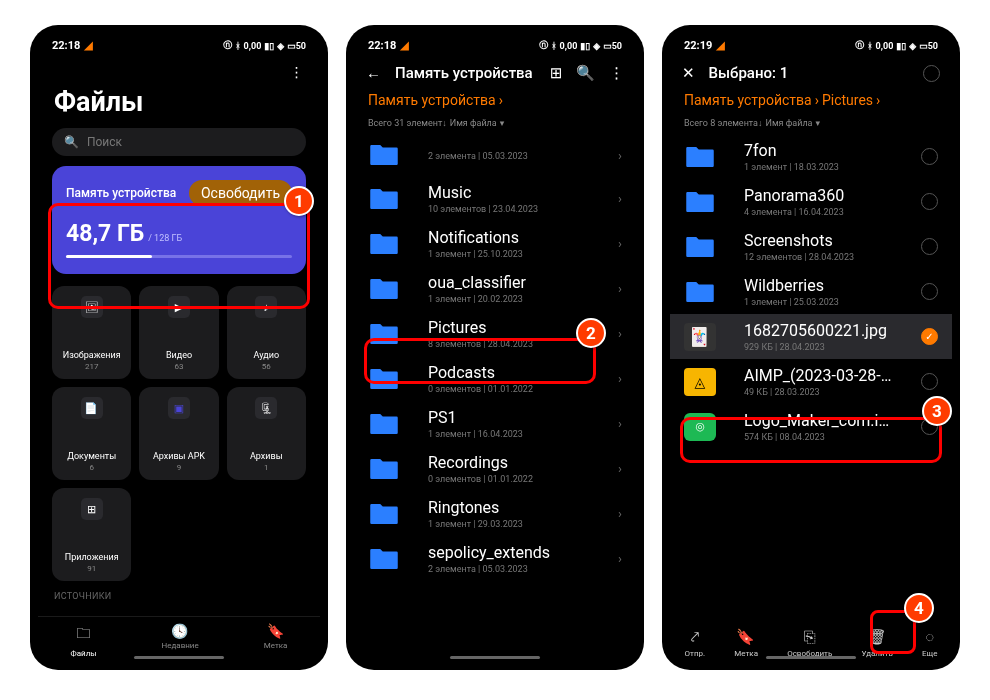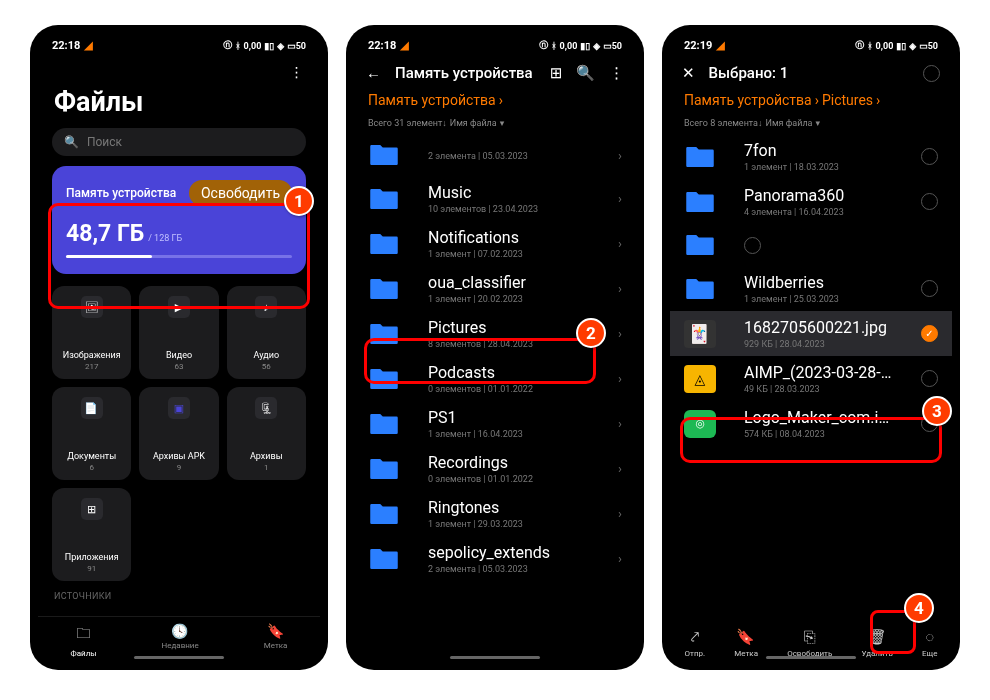--- a/index.html
+++ b/index.html
@@ -218,21 +218,21 @@
     <span class="chev">›</span>
         </div>
         <div class="fitem">
           <div class="ficon folder">
             <svg class="folder-svg" viewBox="0 0 24 20">
               <path fill="#2b7fff" d="M2 2h7l2 2h11a1 1 0 011 1v12a1 1 0 01-1 1H2a1 1 0 01-1-1V3a1 1 0 011-1z"></path>
             </svg>
           </div>
     <div class="finfo">
       <div class="fname">Notifications</div>
-      <div class="fmeta">1 элемент  |  07.02.2023</div>
+      <div class="fmeta">1 элемент  |  25.10.2023</div>
     </div>
     <span class="chev">›</span>
         </div>
         <div class="fitem">
           <div class="ficon folder">
             <svg class="folder-svg" viewBox="0 0 24 20">
               <path fill="#2b7fff" d="M2 2h7l2 2h11a1 1 0 011 1v12a1 1 0 01-1 1H2a1 1 0 01-1-1V3a1 1 0 011-1z"></path>
             </svg>
           </div>
     <div class="finfo">
@@ -372,20 +372,24 @@
       <div class="fmeta">4 элемента  |  16.04.2023</div>
     </div>
           <span class="radio"></span>
         </div>
         <div class="fitem">
           <div class="ficon folder">
             <svg class="folder-svg" viewBox="0 0 24 20">
               <path fill="#2b7fff" d="M2 2h7l2 2h11a1 1 0 011 1v12a1 1 0 01-1 1H2a1 1 0 01-1-1V3a1 1 0 011-1z"></path>
             </svg>
           </div>
+    <div class="finfo">
+      <div class="fname">Screenshots</div>
+      <div class="fmeta">12 элементов  |  28.04.2023</div>
+    </div>
           <span class="radio"></span>
         </div>
         <div class="fitem">
           <div class="ficon folder">
             <svg class="folder-svg" viewBox="0 0 24 20">
               <path fill="#2b7fff" d="M2 2h7l2 2h11a1 1 0 011 1v12a1 1 0 01-1 1H2a1 1 0 01-1-1V3a1 1 0 011-1z"></path>
             </svg>
           </div>
     <div class="finfo">
       <div class="fname">Wildberries</div>

